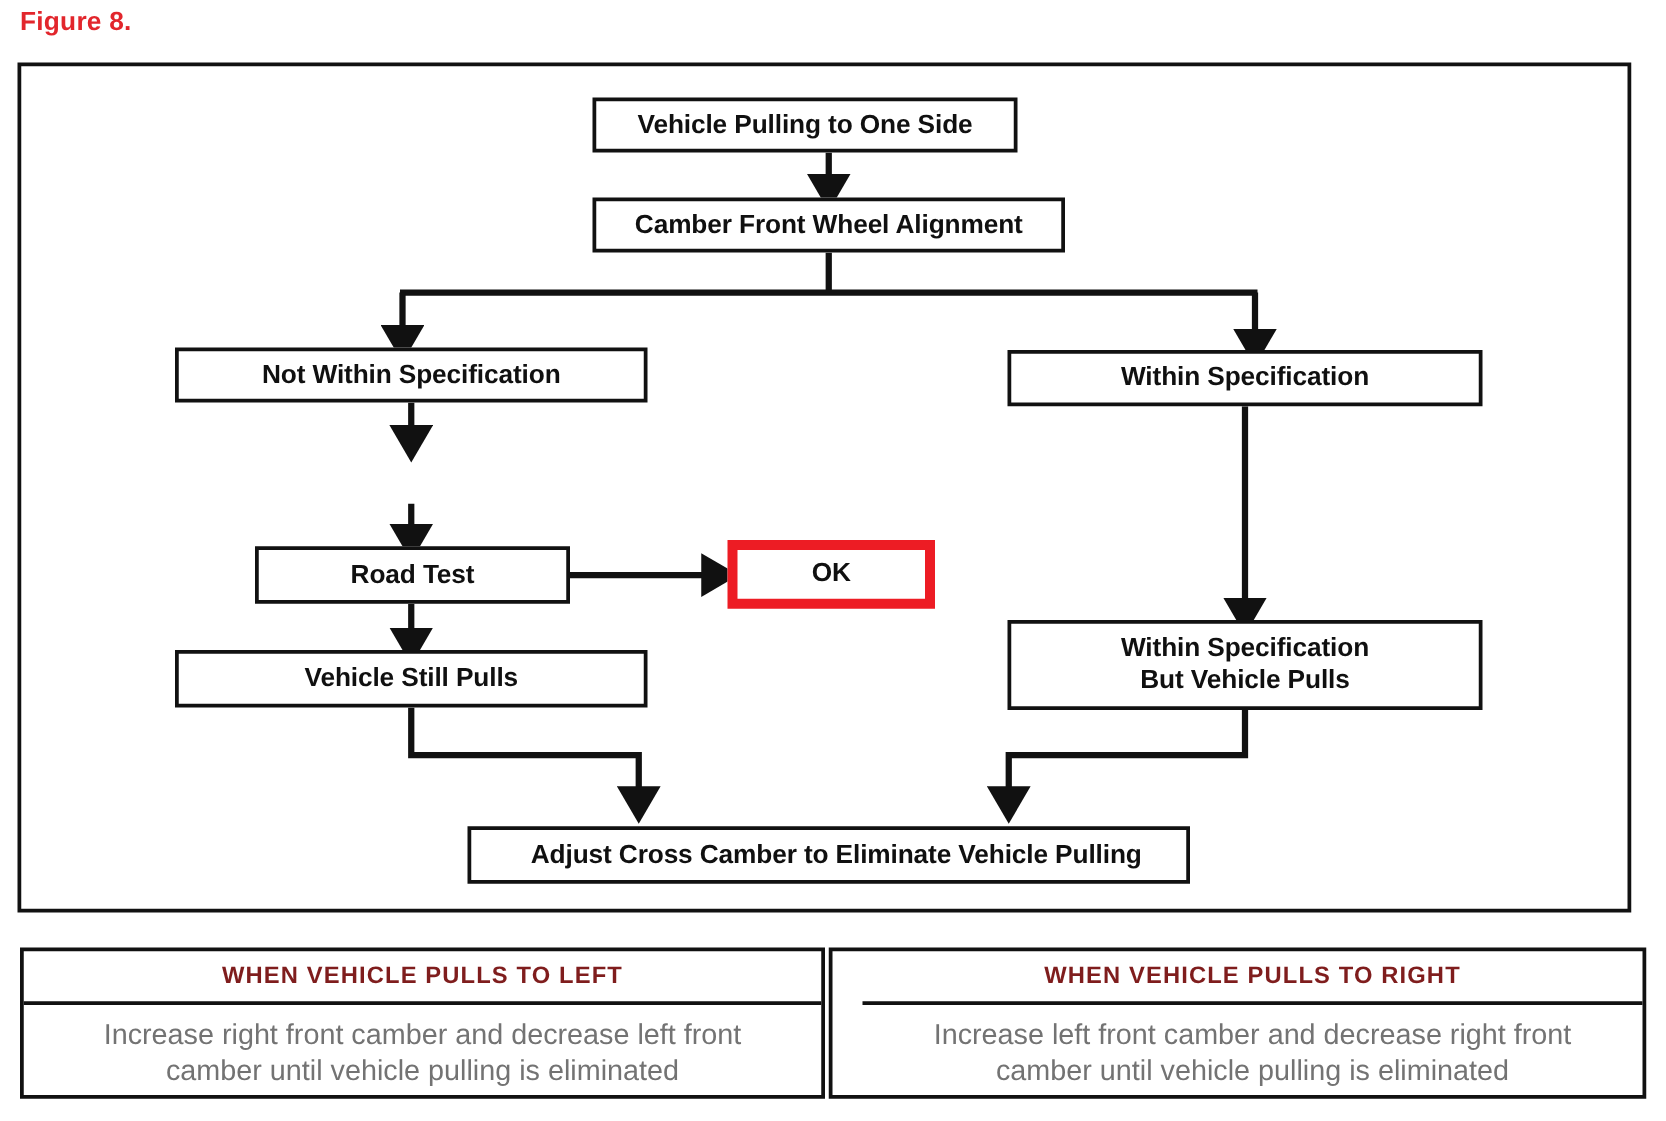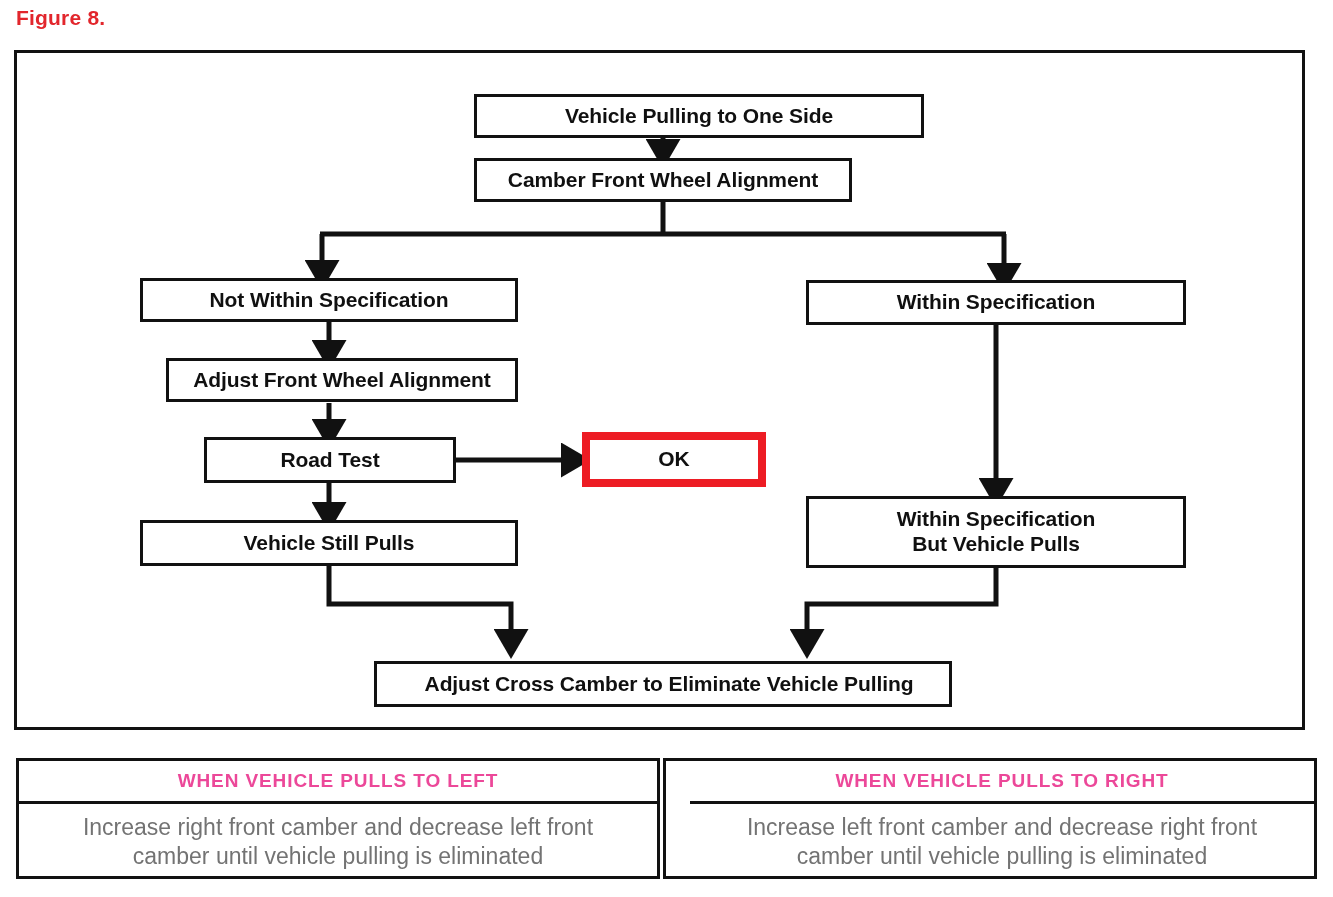--- a/index.html
+++ b/index.html
@@ -78,21 +78,21 @@
   }
   .spec-head {
     height: 40px;
     border-bottom: 3px solid #111111;
     display: flex;
     align-items: center;
     justify-content: center;
     font-size: 19px;
     font-weight: bold;
     letter-spacing: 0.9px;
-    color: #ec4899;
+    color: #7f1d1d;
   }
   .spec-body {
     height: 75px;
     display: flex;
     align-items: center;
     justify-content: center;
     text-align: center;
     font-size: 23px;
     color: #737373;
     line-height: 1.22;
@@ -135,33 +135,32 @@
       <line x1="456" y1="460" x2="572" y2="460" marker-end="url(#arrowhead)"></line>
 
       <line x1="996" y1="325" x2="996" y2="489" marker-end="url(#arrowhead)"></line>
 
       <polyline points="329,566 329,604 511,604 511,640" marker-end="url(#arrowhead)"></polyline>
 
       <polyline points="996,568 996,604 807,604 807,640" marker-end="url(#arrowhead)"></polyline>
     </g>
   </svg>
 
-  <div class="node" style="left:474px; top:78px; width:450px; height:44px; font-size:21px;margin-top:16px;">Vehicle Pulling to One Side</div>
+  <div class="node" style="left:474px; top:78px; width:340px; height:44px; font-size:21px;">Vehicle Pulling to One Side</div>
 
   <div class="node" style="left:474px; top:158px; width:378px; height:44px; font-size:21px;">Camber Front Wheel Alignment</div>
 
   <div class="node" style="left:140px; top:278px; width:378px; height:44px; font-size:21px;">Not Within Specification</div>
 
-  <div class="node" style="left:166px; top:358px; width:352px; height:44px; font-size:21px;">Adjust Front Wheel Alignment</div>
 
   <div class="node" style="left:204px; top:437px; width:252px; height:46px; font-size:21px;">Road Test</div>
 
   <div class="node" style="left:140px; top:520px; width:378px; height:46px; font-size:21px;">Vehicle Still Pulls</div>
 
-  <div class="node ok-node" style="left:582px; top:432px; width:184px; height:55px; font-size:21px;">OK</div>
+  <div class="node ok-node" style="left:582px; top:432px; width:166px; height:55px; font-size:21px;">OK</div>
 
   <div class="node" style="left:806px; top:280px; width:380px; height:45px; font-size:21px;">Within Specification</div>
 
   <div class="node" style="left:806px; top:496px; width:380px; height:72px; font-size:21px; flex-direction:column;">
     <span class="line2">Within Specification</span>
     <span class="line2">But Vehicle Pulls</span>
   </div>
 
   <div class="node" style="left:374px; top:661px; width:578px; height:46px; font-size:21px;padding-left:12px;">Adjust Cross Camber to Eliminate Vehicle Pulling</div>
 

